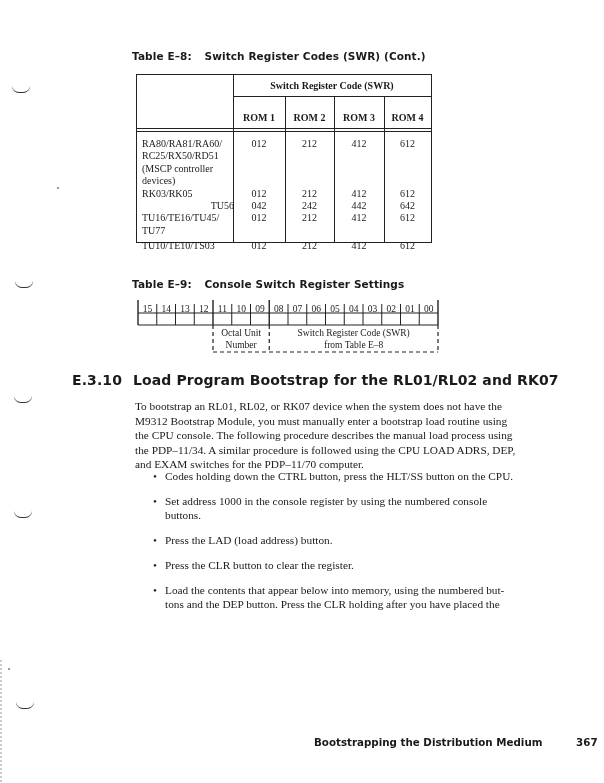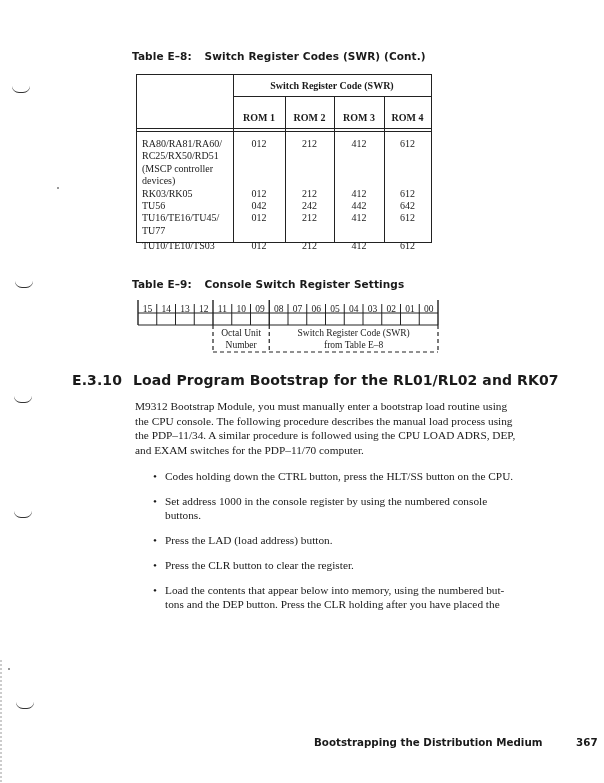--- a/index.html
+++ b/index.html
@@ -83,21 +83,21 @@
       <div class="cell num" style="left: 148px; width: 49px; top: 63px;">212</div>
       <div class="cell num" style="left: 197px; width: 50px; top: 63px;">412</div>
       <div class="cell num" style="left: 247px; width: 47px; top: 63px;">612</div>
       <div class="cell" style="left: 5px; top: 112.6px; width: 92px;">
         <div>RK03/RK05</div>
       </div>
       <div class="cell num" style="left: 96px; width: 52px; top: 112.6px;">012</div>
       <div class="cell num" style="left: 148px; width: 49px; top: 112.6px;">212</div>
       <div class="cell num" style="left: 197px; width: 50px; top: 112.6px;">412</div>
       <div class="cell num" style="left: 247px; width: 47px; top: 112.6px;">612</div>
-      <div class="cell" style="left: 5px; top: 125px; width: 92px;">
+      <div class="cell" style="left: 5px; top: 125px; width: 92px; text-align: right;">
         <div>TU56</div>
       </div>
       <div class="cell num" style="left: 96px; width: 52px; top: 125px;">042</div>
       <div class="cell num" style="left: 148px; width: 49px; top: 125px;">242</div>
       <div class="cell num" style="left: 197px; width: 50px; top: 125px;">442</div>
       <div class="cell num" style="left: 247px; width: 47px; top: 125px;">642</div>
       <div class="cell" style="left: 5px; top: 137.4px; width: 92px;">
         <div>TU16/TE16/TU45/</div>
         <div>TU77</div>
       </div>
@@ -167,20 +167,21 @@
       <text x="215.625" y="48" text-anchor="middle">from Table E–8</text>
     </svg>
 </div>
 
 <div class="abs heading sans">
   <span class="num">E.3.10</span>
   <span>Load Program Bootstrap for the RL01/RL02 and RK07</span>
 </div>
 
 <div class="abs body-para serif" id="intro">
+    <div style="white-space: nowrap;">To bootstrap an RL01, RL02, or RK07 device when the system does not have the</div>
     <div style="white-space: nowrap;">M9312 Bootstrap Module, you must manually enter a bootstrap load routine using</div>
     <div style="white-space: nowrap;">the CPU console. The following procedure describes the manual load process using</div>
     <div style="white-space: nowrap;">the PDP–11/34. A similar procedure is followed using the CPU LOAD ADRS, DEP,</div>
     <div style="white-space: nowrap;">and EXAM switches for the PDP–11/70 computer.</div>
   </div>
 
 <ul class="abs bullets serif" id="bullets">
     <li>
       <span class="dot">•</span>
       <div style="white-space: nowrap;">Codes holding down the CTRL button, press the HLT/SS button on the CPU.</div>

